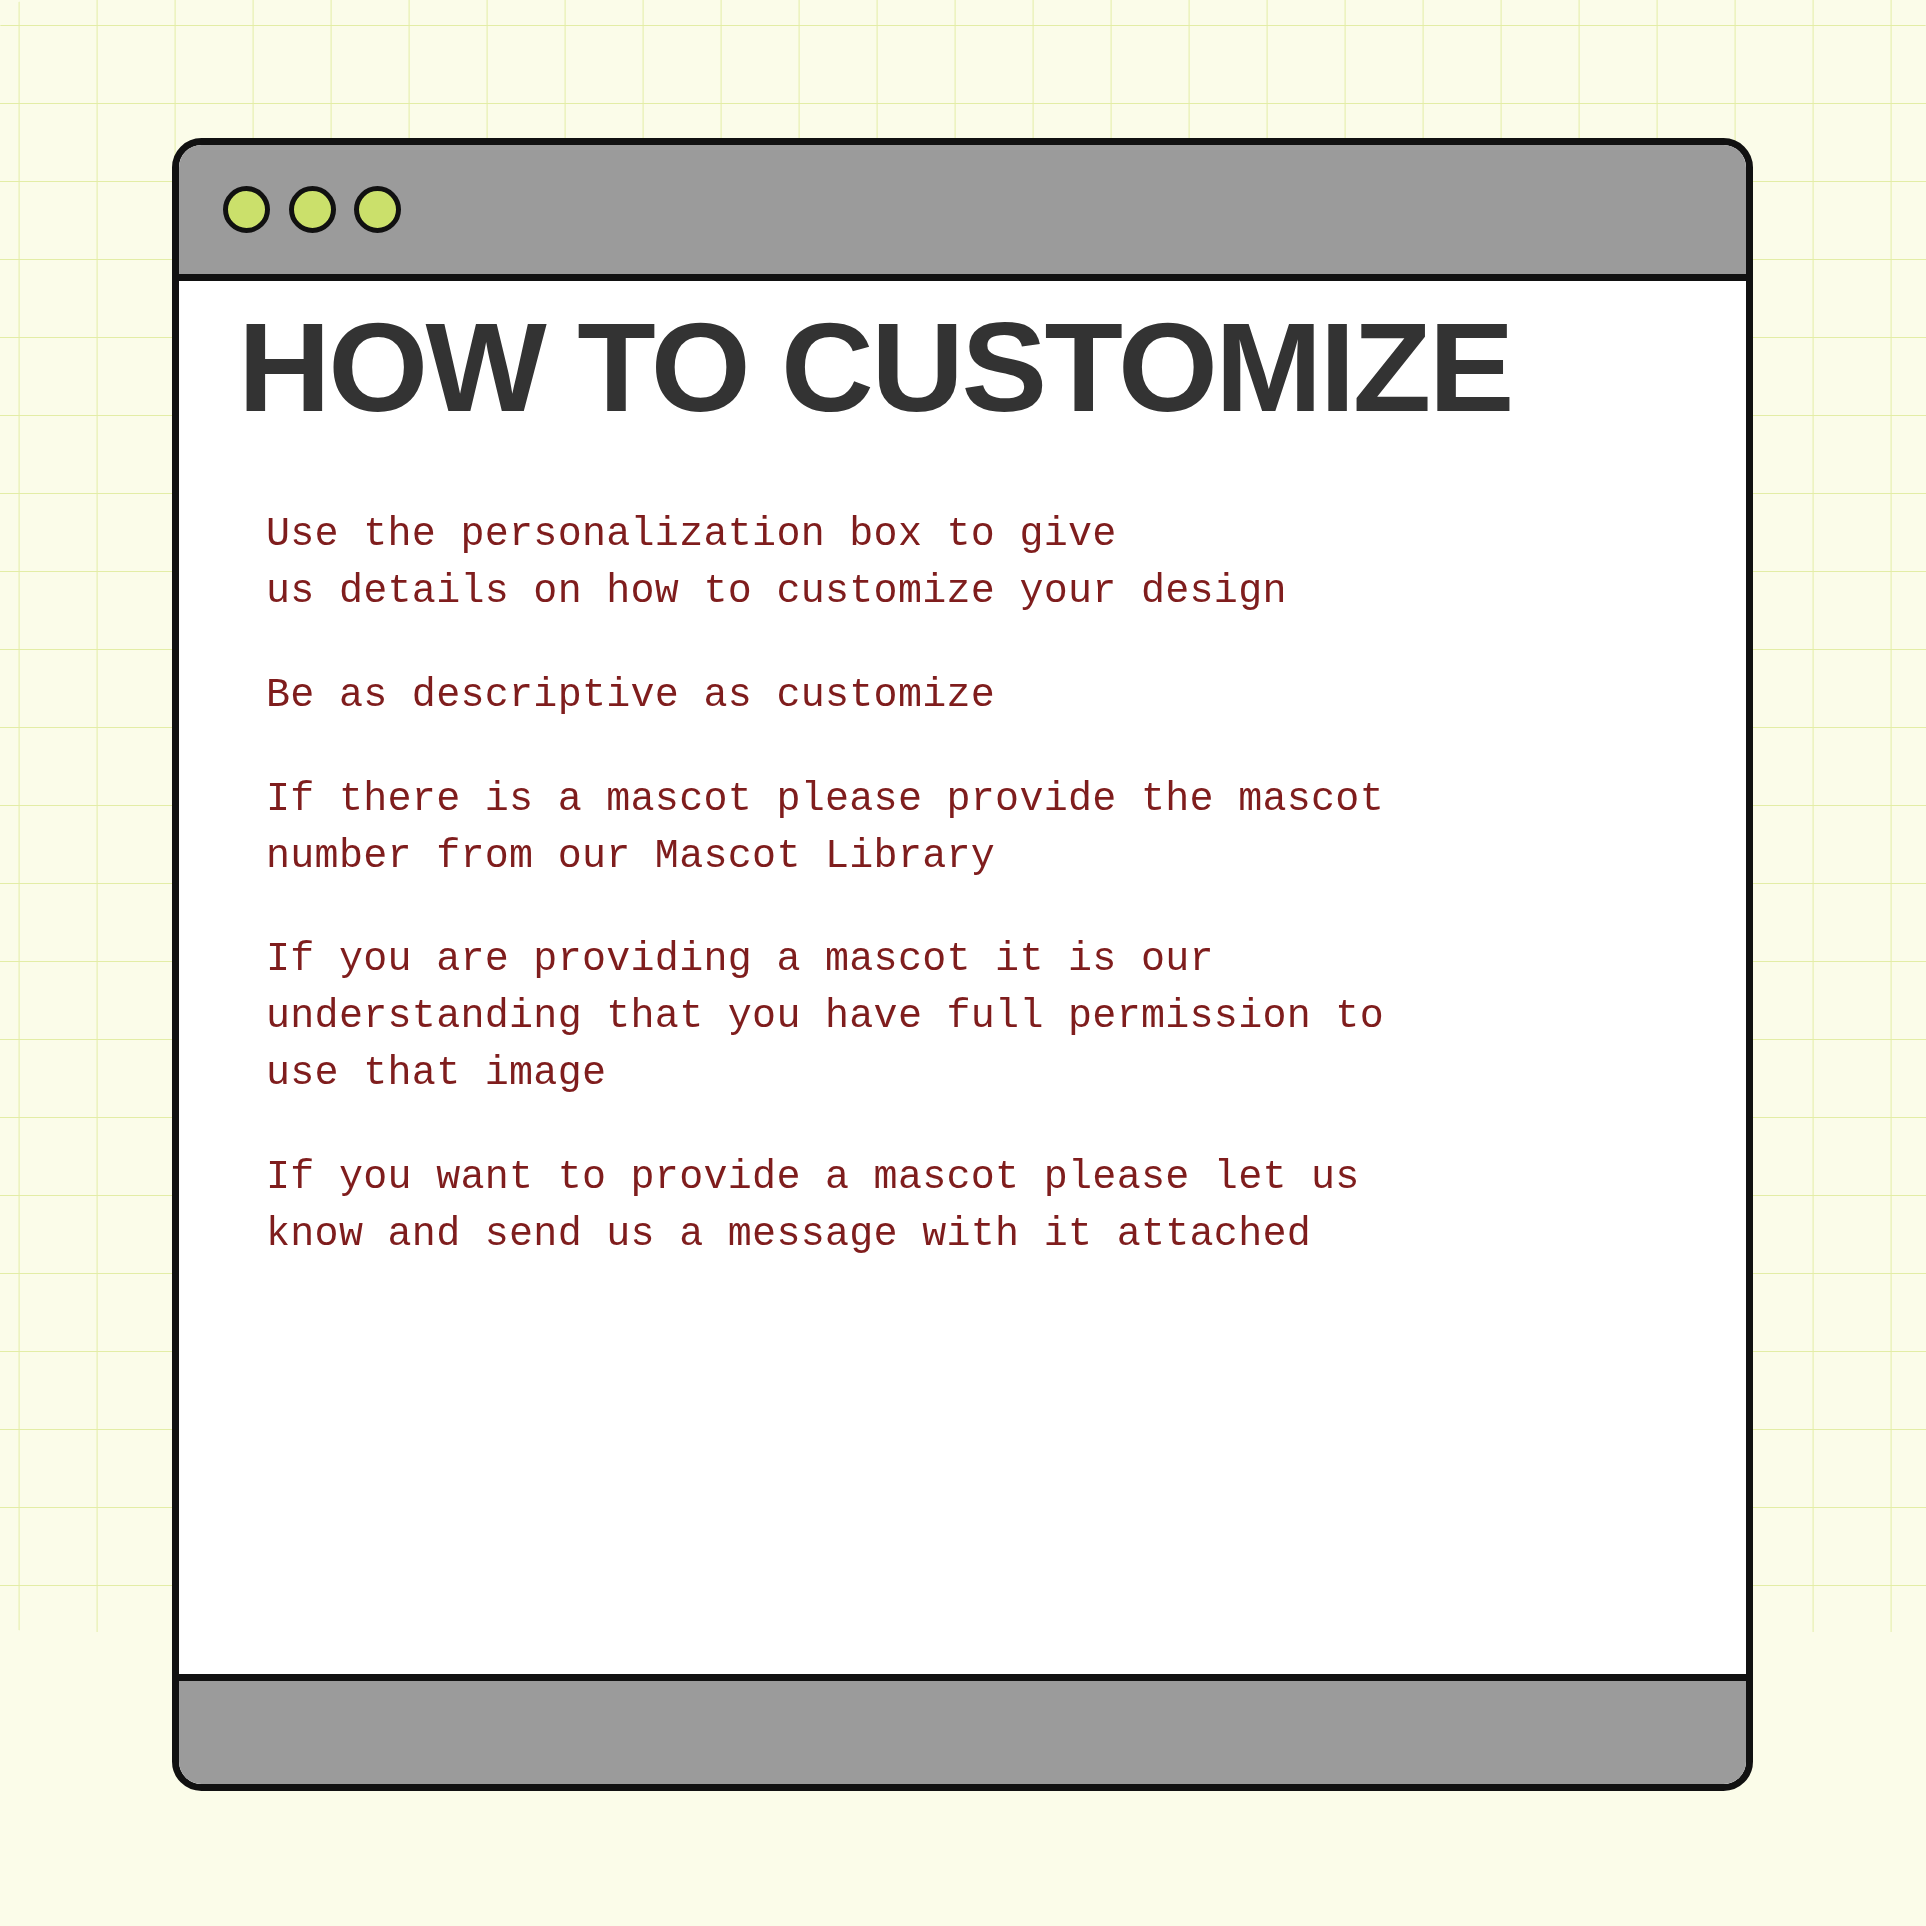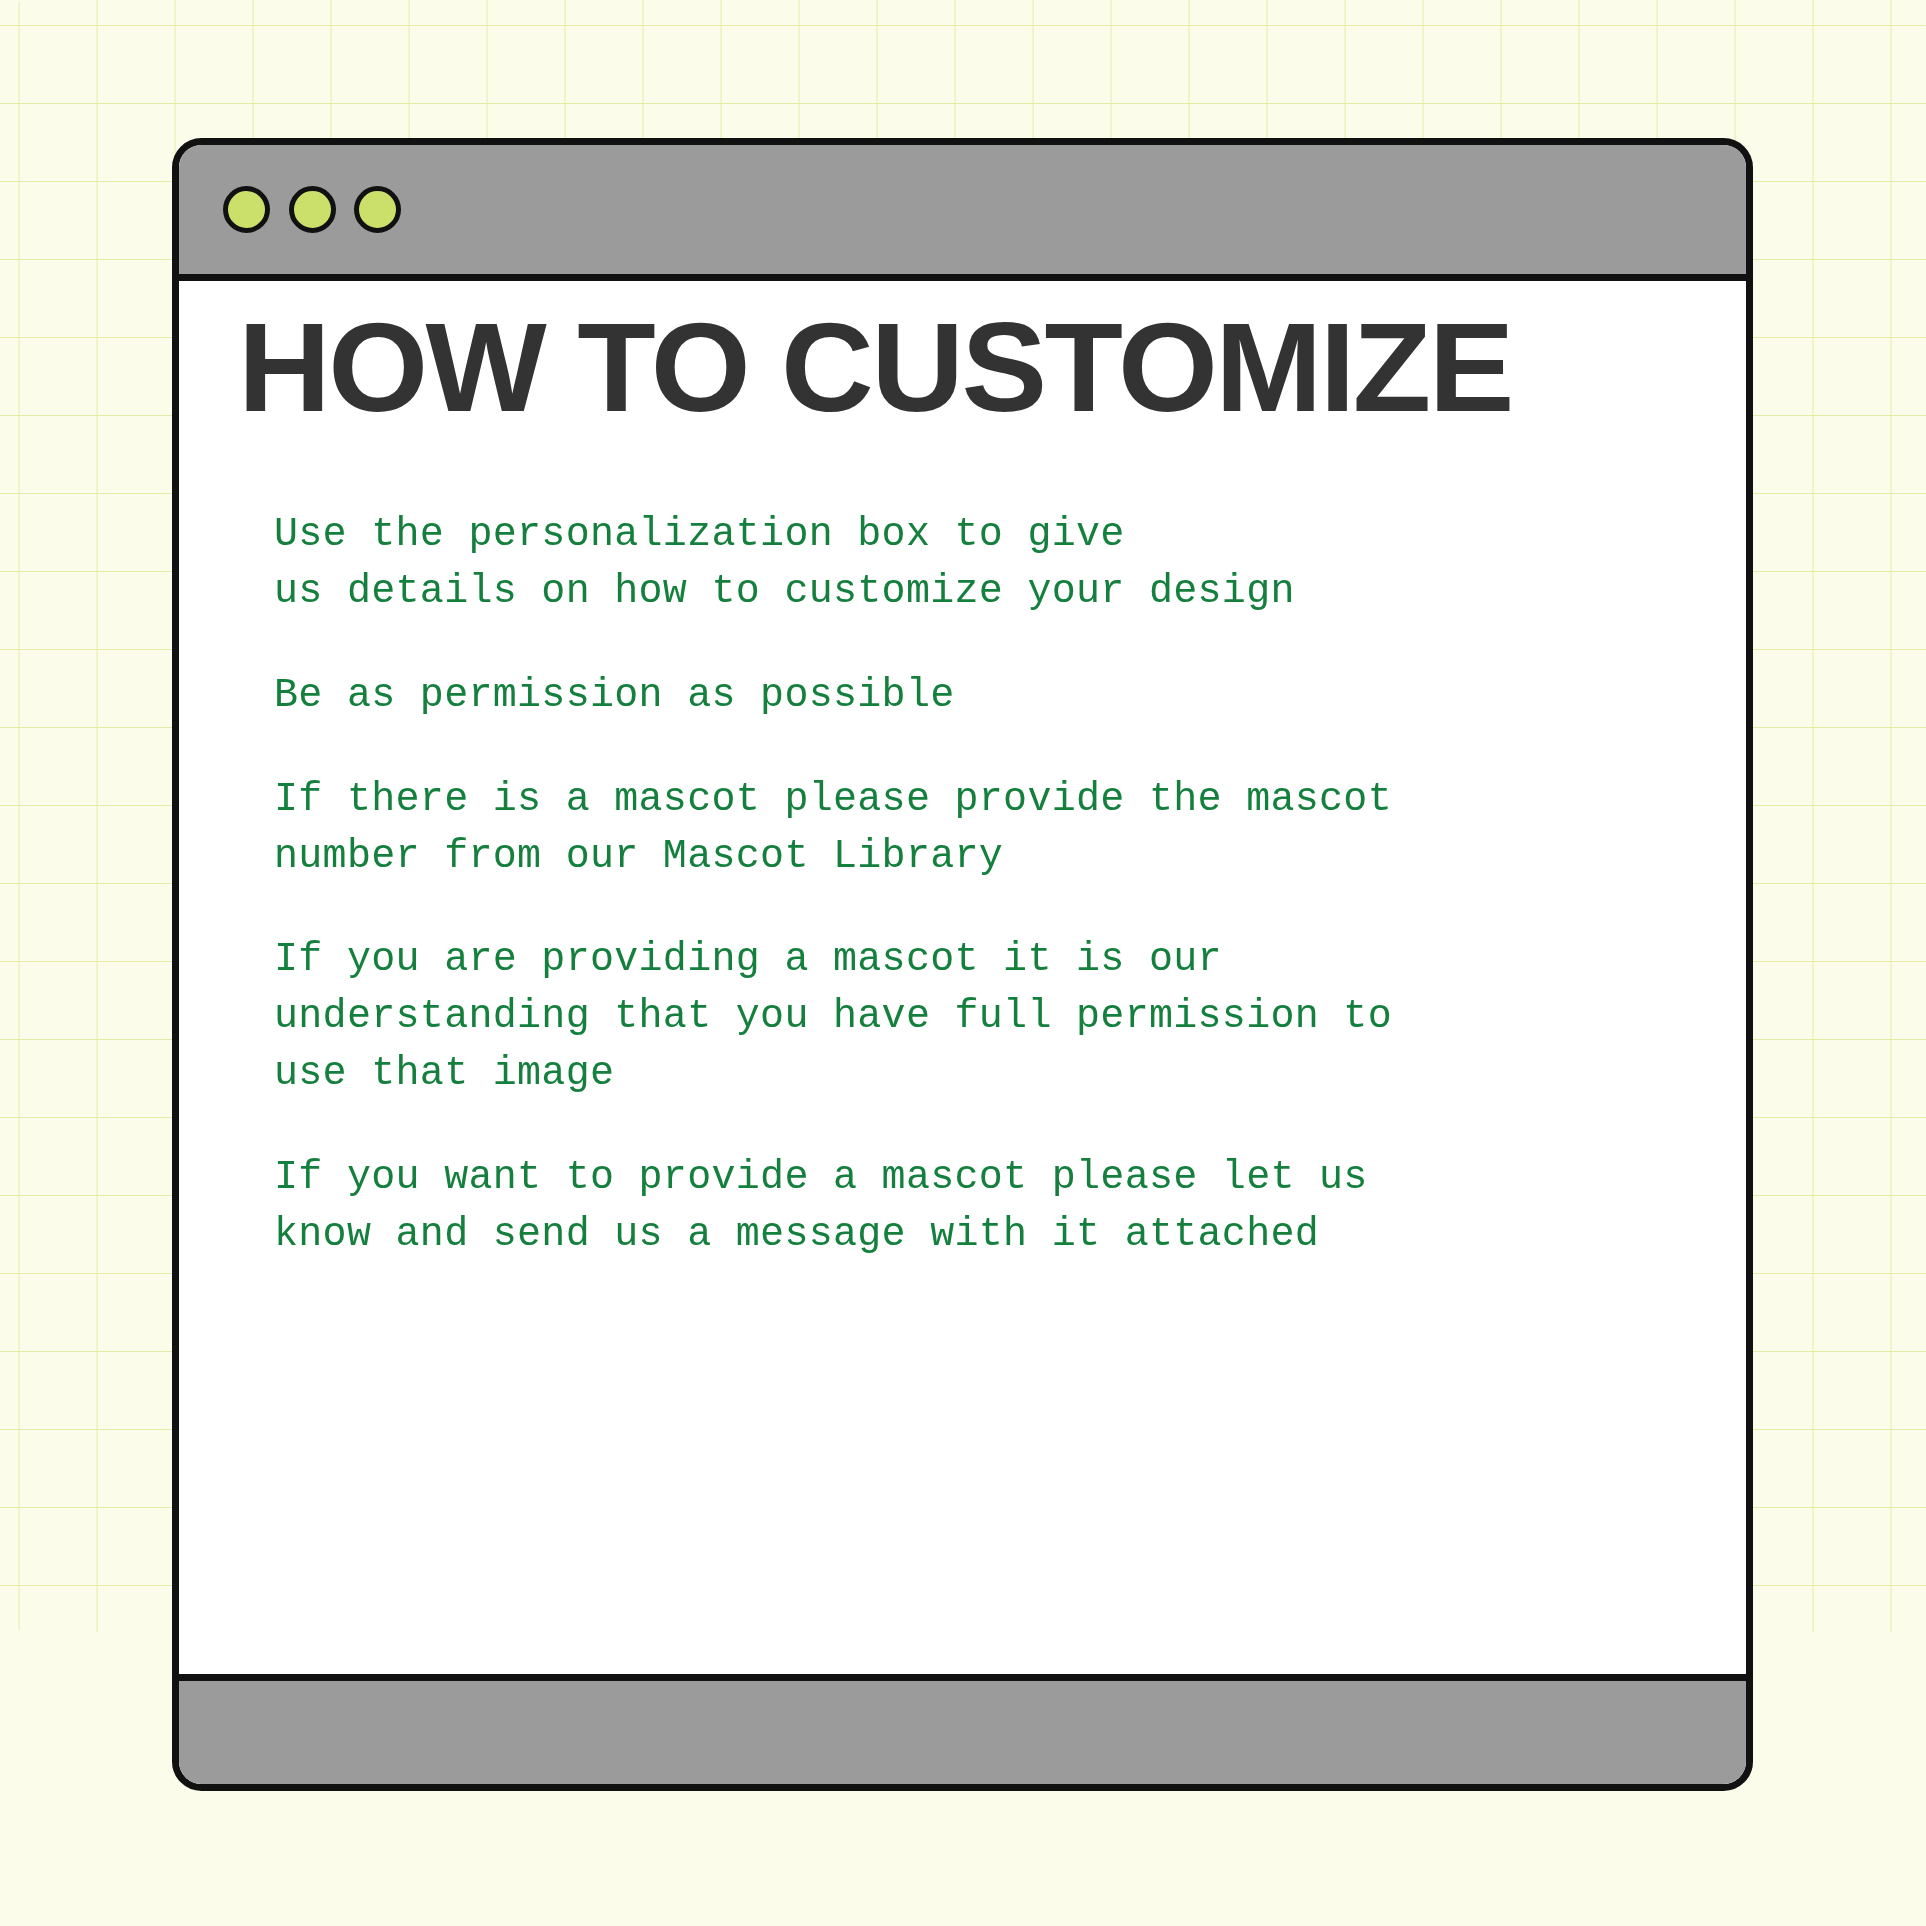--- a/index.html
+++ b/index.html
@@ -89,22 +89,22 @@
 
   #instructions-list {
     margin: 76px 0 0 28px;
     padding: 0;
     list-style: none;
   }
   .instruction-item {
     font-family: "Liberation Mono", "DejaVu Sans Mono", monospace;
     font-size: 40px;
     line-height: 1.42;
-    color: #15803d;
-    margin: 0 0 47px 16px;
+    color: #7f1d1d;
+    margin: 0 0 47px 8px;
     white-space: pre-line;
     letter-spacing: 0.3px;
   }
   .instruction-item:last-child { margin-bottom: 0; }
 
   
   #footer-bar {
     flex: 0 0 auto;
     height: 103px;
     background: #9b9b9b;
@@ -124,21 +124,21 @@
       <span class="win-dot"></span>
     </div>
 
     <div id="content-area">
 
       <h1 id="page-title">HOW TO CUSTOMIZE</h1>
 
       <ul id="instructions-list">
         <li class="instruction-item">Use the personalization box to give
 us details on how to customize your design</li>
-        <li class="instruction-item">Be as permission as possible</li>
+        <li class="instruction-item">Be as descriptive as customize</li>
         <li class="instruction-item">If there is a mascot please provide the mascot
 number from our Mascot Library</li>
         <li class="instruction-item">If you are providing a mascot it is our
 understanding that you have full permission to
 use that image</li>
         <li class="instruction-item">If you want to provide a mascot please let us
 know and send us a message with it attached</li>
       </ul>
 
     </div>

